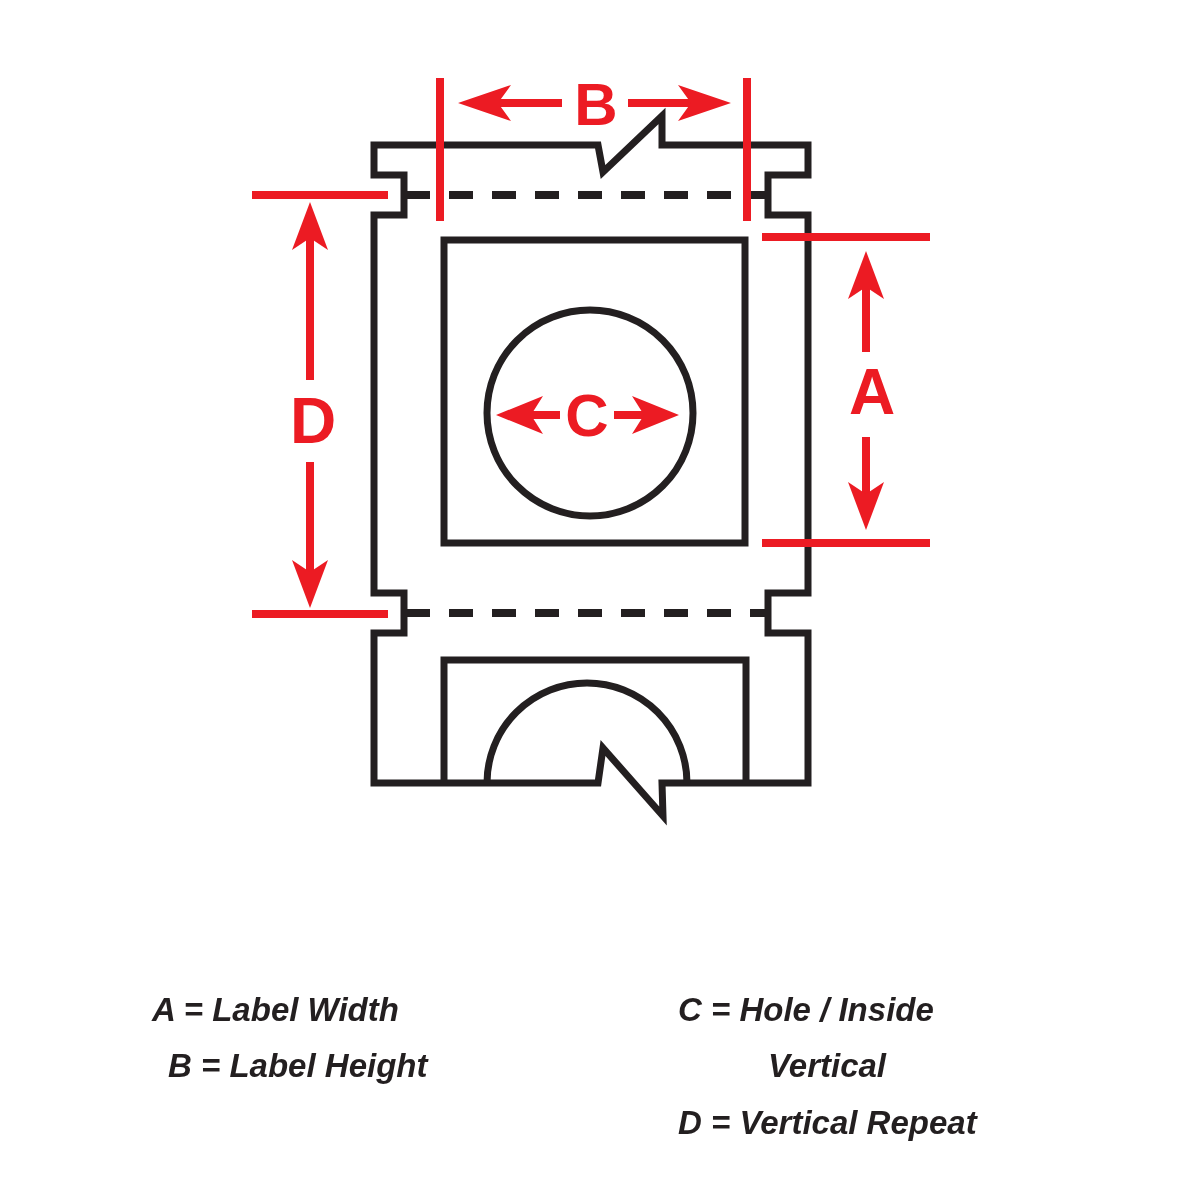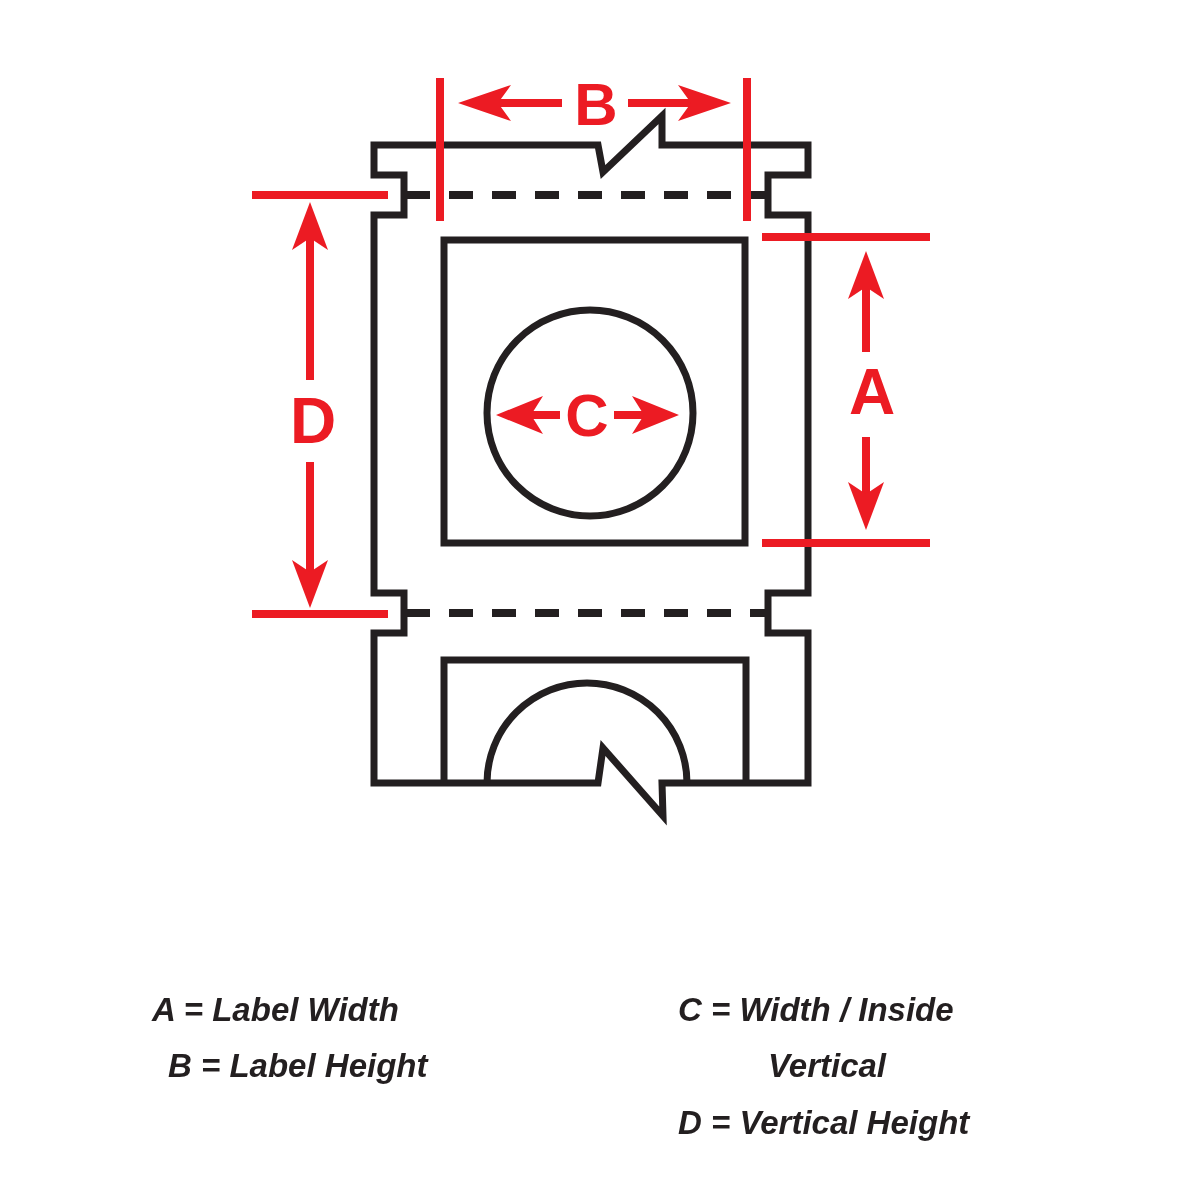--- a/index.html
+++ b/index.html
@@ -127,18 +127,18 @@
       <line class="rline" x1="310" y1="238" x2="310" y2="380"></line>
       <text class="dimtext dimtext-large" x="313" y="443">D</text>
       <line class="rline" x1="310" y1="462" x2="310" y2="572"></line>
       <polygon class="rfill" points="310,608 292,560 310,572 328,560"></polygon>
     </g>
   </svg>
 
   <div>
     <div class="legend-line" style="left:152px; top:982px;">A = Label Width</div>
     <div class="legend-line" style="left:168px; top:1038px;">B = Label Height</div>
-    <div class="legend-line" style="left:678px; top:982px;">C = Width / Inside</div>
+    <div class="legend-line" style="left:678px; top:982px;">C = Hole / Inside</div>
     <div class="legend-line" style="left:768px; top:1038px;">Vertical</div>
-    <div class="legend-line" style="left:678px; top:1095px;">D = Vertical Height</div>
+    <div class="legend-line" style="left:678px; top:1095px;">D = Vertical Repeat</div>
   </div>
 
 </div>
 
 </body></html>

